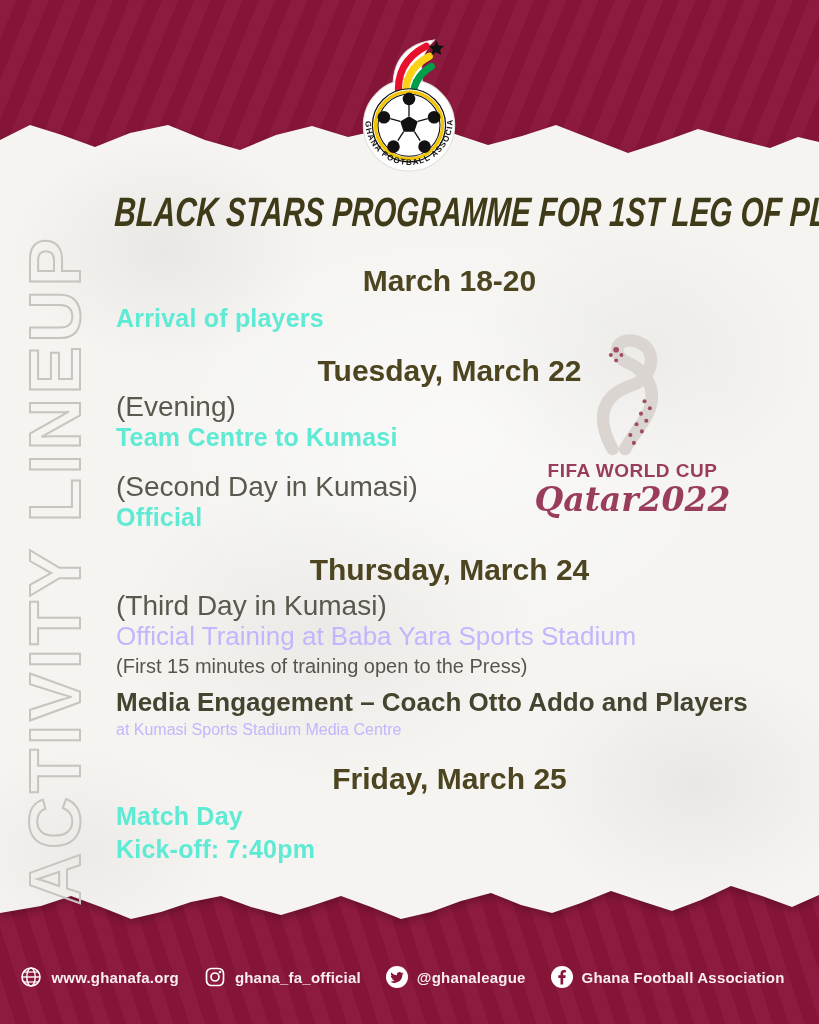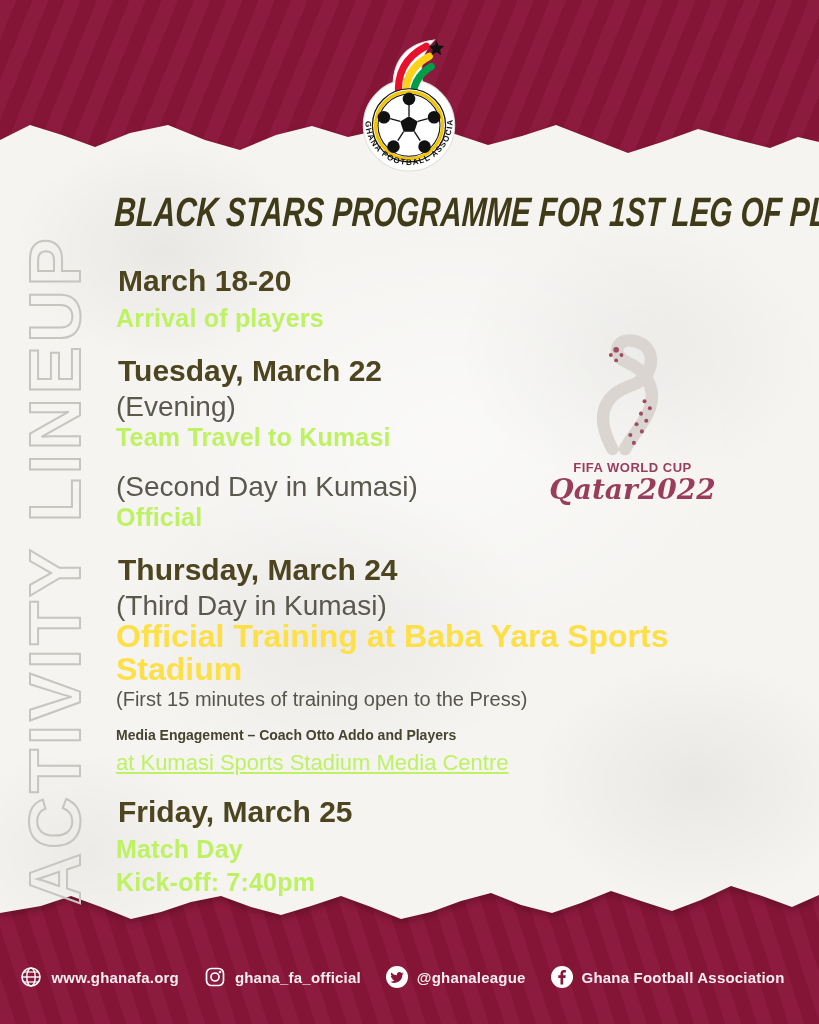--- a/index.html
+++ b/index.html
@@ -49,32 +49,32 @@
   
   .gfa-logo{ position:absolute; left:345px; top:30px; width:128px; height:148px; z-index:5; }
   
   .content{ position:absolute; left:116px; top:188px; width:655px; z-index:4; }
   .title{
     font-size:41px; font-weight:bold; font-style:italic; color:#3f3b19;
     white-space:nowrap; transform:scaleX(.72) skewX(-4deg); transform-origin:left top;
     line-height:1.2; margin:0 0 26px 0;
   }
   .section{ margin-bottom:18px; }
-  .sec-heading{ font-size:30px; font-weight:bold; color:#4d4520; line-height:35px; margin:0 0 4px 2px; }
+  .sec-heading{ font-size:30px; font-weight:bold; color:#4d4520; line-height:35px; margin:0 0 4px 12px;text-align:center; }
   .line-note{ font-size:28px; color:#5b584d; line-height:29px; }
-  .line-event{ font-size:25px; font-weight:bold; color:#bef264; line-height:33px; letter-spacing:.2px; }
-  .line-event-strong{ font-size:32px; font-weight:bold; color:#fde047; line-height:33px; }
+  .line-event{ font-size:25px; font-weight:bold; color:#5eead4; line-height:33px; letter-spacing:.2px; }
+  .line-event-strong{ font-size:26px; font-weight:normal; color:#c4b5fd; line-height:33px; }
   .line-note-small{ font-size:20px; color:#57554b; line-height:26px; }
-  .line-event-medium{ font-size:14px; font-weight:bold; color:#46432f; line-height:28px; margin-top:9px; }
-  .line-sub{ font-size:22px; color:#bef264; line-height:27px;text-decoration:underline; }
+  .line-event-medium{ font-size:26px; font-weight:bold; color:#46432f; line-height:28px; margin-top:9px; }
+  .line-sub{ font-size:16px; color:#c4b5fd; line-height:27px; }
   
   .fifa{ position:absolute; left:515px; top:316px; width:235px; text-align:center; z-index:3; }
   .fifa-emblem{ width:150px; height:142px; margin:0 auto; display:block; }
-  .fifa-line1{ font-size:13px; font-weight:bold; letter-spacing:.5px; color:#9a3d5c; margin-top:2px; }
-  .fifa-line2{ font-family:"DejaVu Serif", serif; font-style:italic; font-weight:bold; font-size:28px; color:#9a3d5c; margin-top:-2px; }
+  .fifa-line1{ font-size:19px; font-weight:bold; letter-spacing:.5px; color:#9a3d5c; margin-top:2px; }
+  .fifa-line2{ font-family:"DejaVu Serif", serif; font-style:italic; font-weight:bold; font-size:33px; color:#9a3d5c; margin-top:-2px; }
   
   .footer{
     position:absolute; left:0; top:952px; width:804px; height:50px;
     display:flex; justify-content:center; align-items:center; gap:24px; z-index:6;
   }
   .footer-item{ display:flex; align-items:center; gap:8px; }
   .footer-item svg{ width:24px; height:24px; display:block; }
   .footer-label{ font-size:15px; font-weight:bold; color:#f8eef1; letter-spacing:.2px; }
 </style>
 </head>
@@ -122,21 +122,21 @@
     <div class="title">BLACK STARS PROGRAMME FOR 1ST LEG OF PLAYOFFS</div>
 
     <div class="section">
       <div class="sec-heading">March 18-20</div>
       <div class="line-event">Arrival of players</div>
     </div>
 
     <div class="section">
       <div class="sec-heading">Tuesday, March 22</div>
       <div class="line-note">(Evening)</div>
-      <div class="line-event">Team Travel to Kumasi</div>
+      <div class="line-event">Team Centre to Kumasi</div>
     </div>
 
     <div class="section">
       <div class="line-note">(Second Day in Kumasi)</div>
       <div class="line-event">Official</div>
     </div>
 
     <div class="section">
       <div class="sec-heading">Thursday, March 24</div>
       <div class="line-note">(Third Day in Kumasi)</div>

